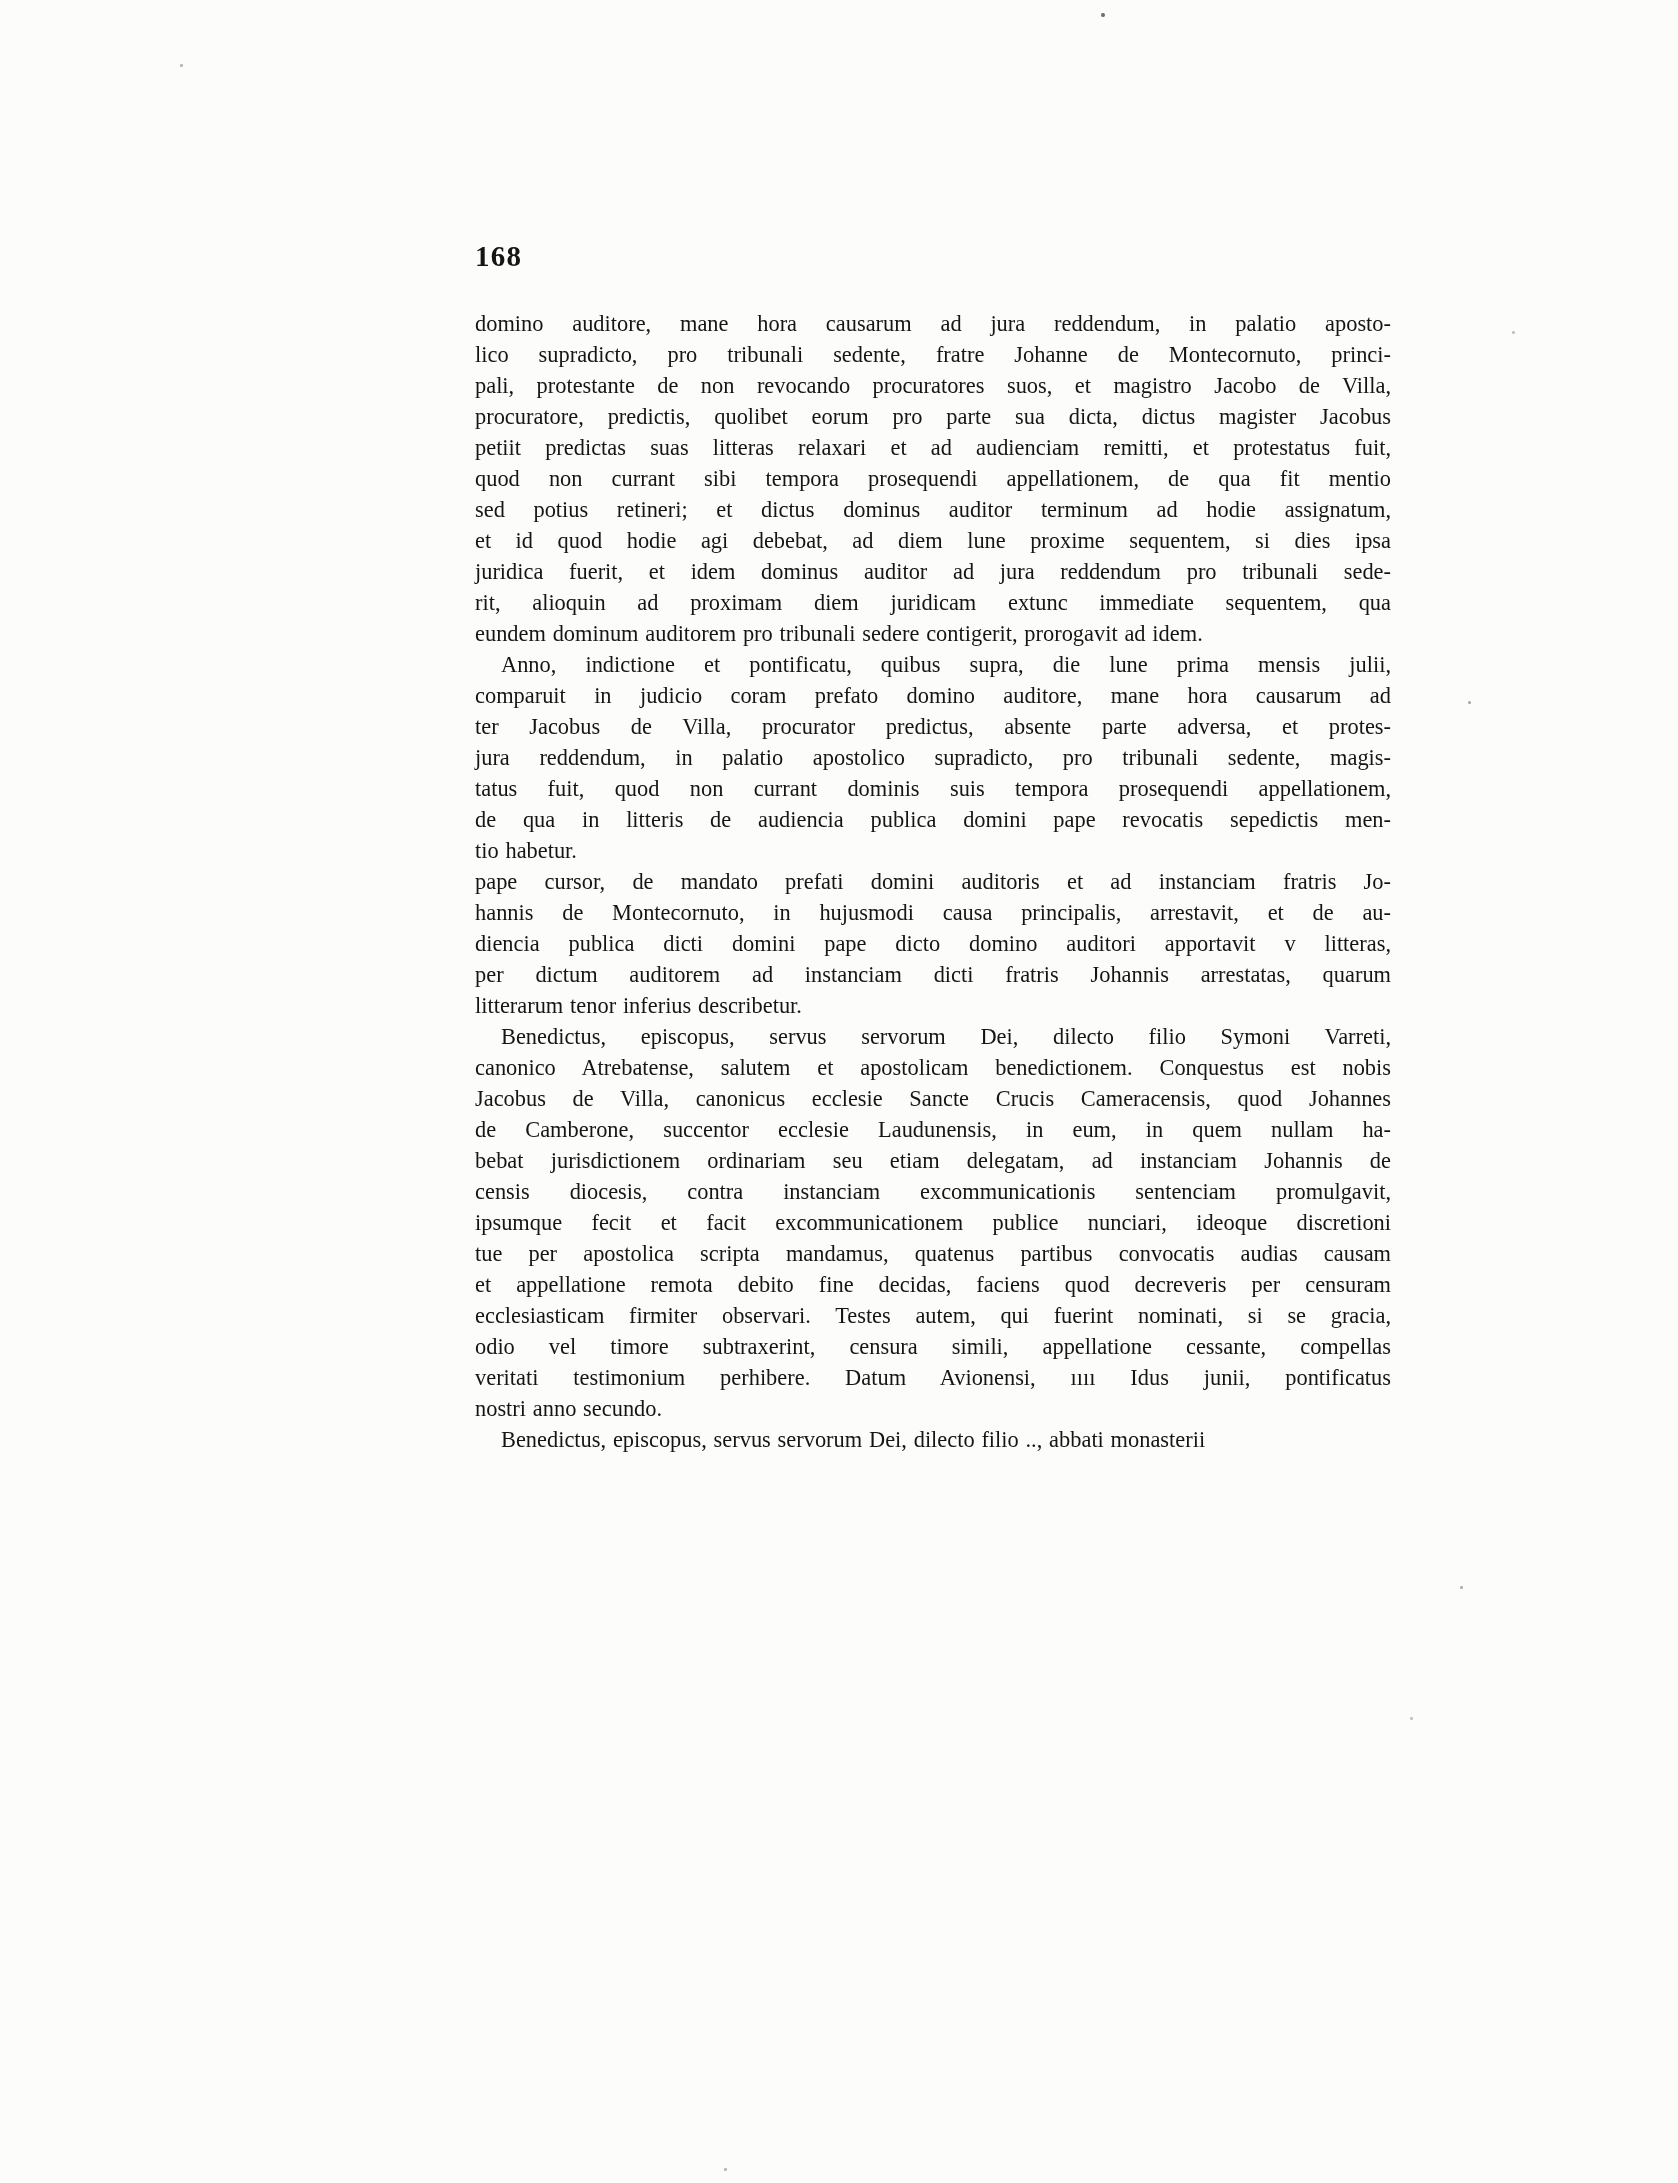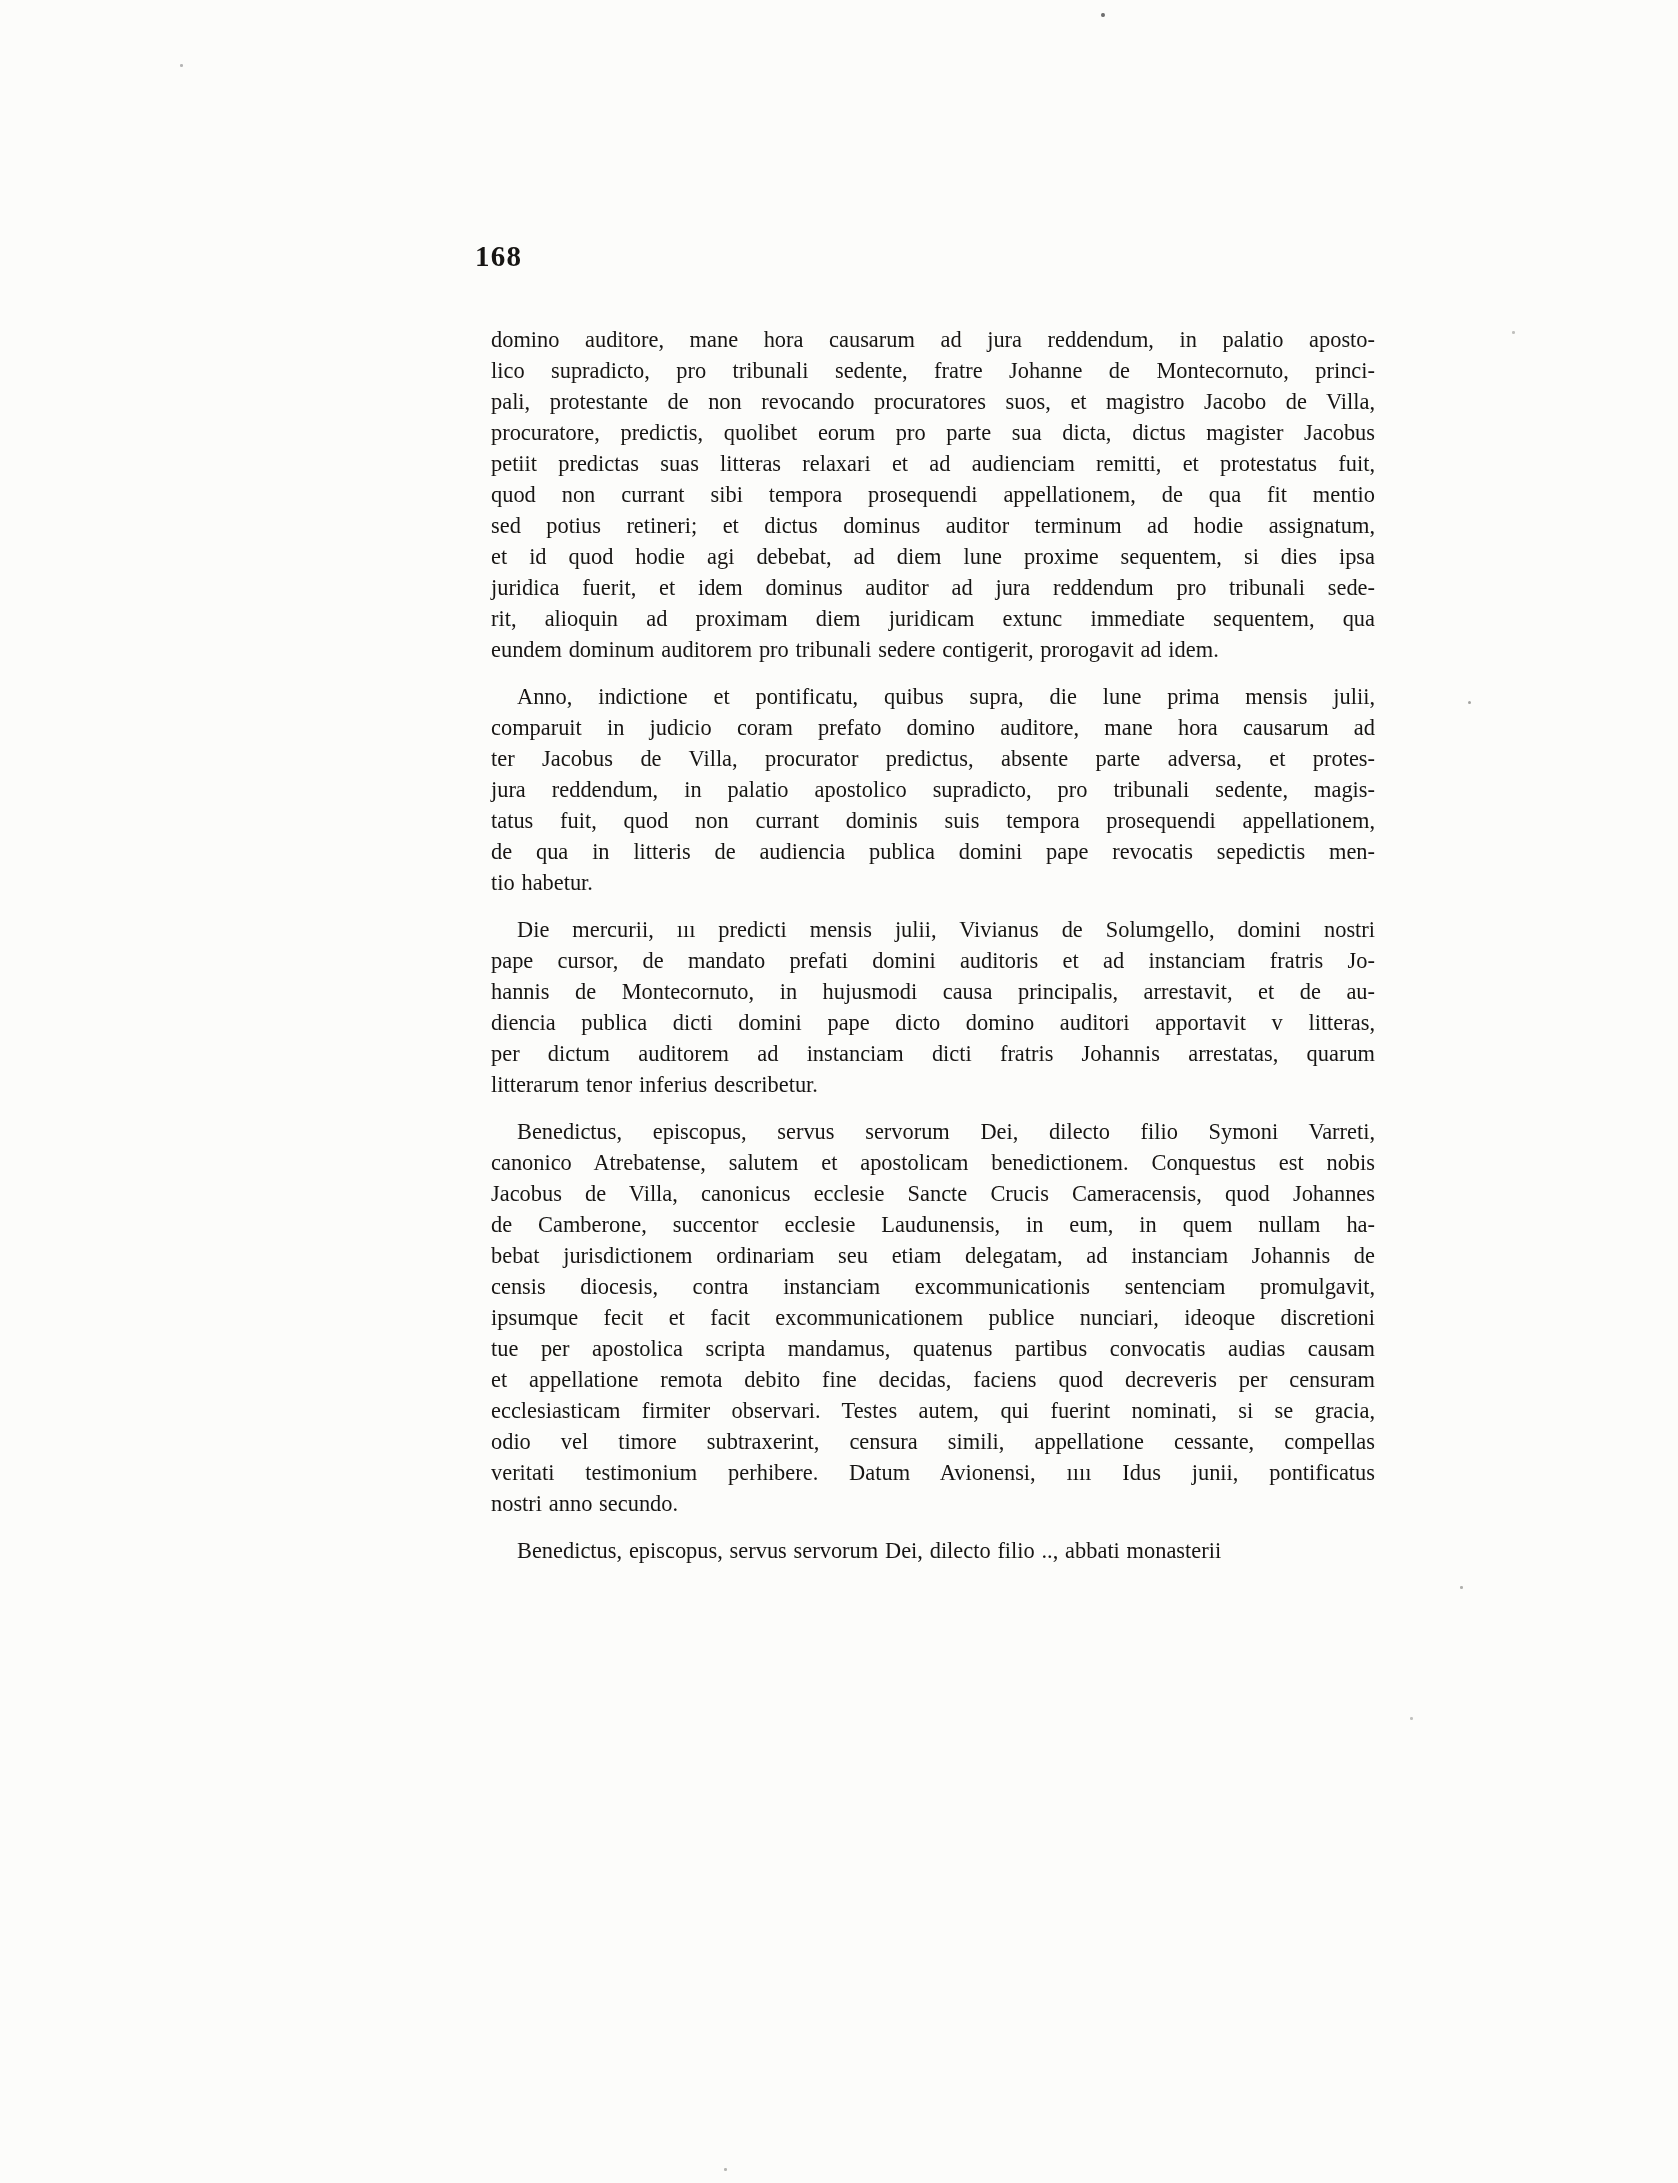--- a/index.html
+++ b/index.html
@@ -26,21 +26,21 @@
     letter-spacing: 1.2px;
   }
   .text-block {
     position: absolute;
     left: 475px;
     top: 308px;
     width: 916px;
     font-size: 22.4px;
     line-height: 31px;
   }
-  .para { margin: 16px; padding: 0; }
+  .para { margin: 0; padding: 0; }
   .line {
     text-align: justify;
     text-align-last: justify;
     word-spacing: 1.2px;
   }
   .line.last {
     text-align-last: left;
   }
   .line.indent {
     text-indent: 26px;
@@ -80,21 +80,20 @@
       <div class="para">
         <div class="line indent">Anno, indictione et pontificatu, quibus supra, die lune prima mensis julii,</div>
         <div class="line">comparuit in judicio coram prefato domino auditore, mane hora causarum ad</div>
         <div class="line">ter Jacobus de Villa, procurator predictus, absente parte adversa, et protes-</div>
         <div class="line">jura reddendum, in palatio apostolico supradicto, pro tribunali sedente, magis-</div>
         <div class="line">tatus fuit, quod non currant dominis suis tempora prosequendi appellationem,</div>
         <div class="line">de qua in litteris de audiencia publica domini pape revocatis sepedictis men-</div>
         <div class="line last">tio habetur.</div>
       </div>
       <div class="para">
-        <div class="line indent">Die mercurii, ııı predicti mensis julii, Vivianus de Solumgello, domini nostri</div>
         <div class="line">pape cursor, de mandato prefati domini auditoris et ad instanciam fratris Jo-</div>
         <div class="line">hannis de Montecornuto, in hujusmodi causa principalis, arrestavit, et de au-</div>
         <div class="line">diencia publica dicti domini pape dicto domino auditori apportavit v litteras,</div>
         <div class="line">per dictum auditorem ad instanciam dicti fratris Johannis arrestatas, quarum</div>
         <div class="line last">litterarum tenor inferius describetur.</div>
       </div>
       <div class="para">
         <div class="line indent">Benedictus, episcopus, servus servorum Dei, dilecto filio Symoni Varreti,</div>
         <div class="line">canonico Atrebatense, salutem et apostolicam benedictionem. Conquestus est nobis</div>
         <div class="line">Jacobus de Villa, canonicus ecclesie Sancte Crucis Cameracensis, quod Johannes</div>

